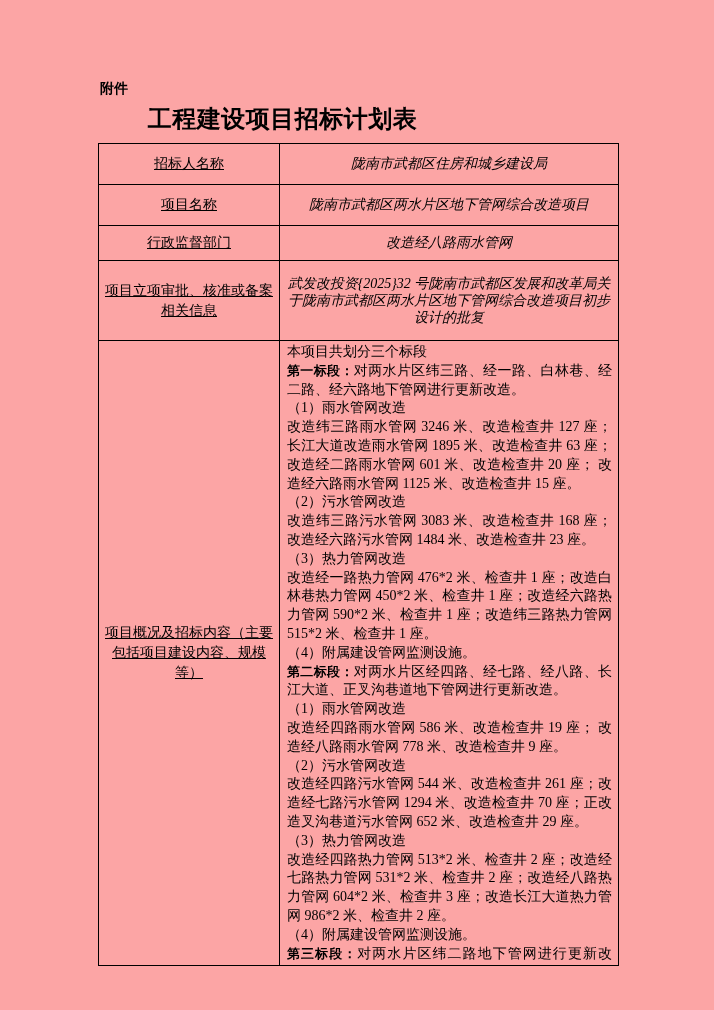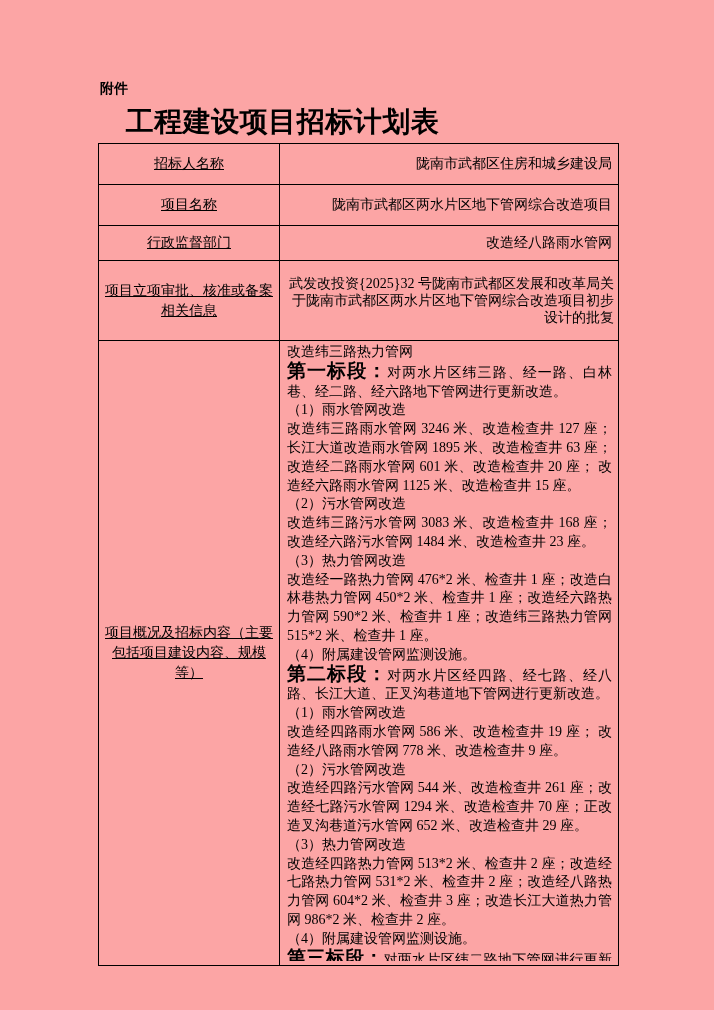--- a/index.html
+++ b/index.html
@@ -23,21 +23,21 @@
     font-size: 14px;
     font-weight: bold;
   }
   .doc-title {
     position: absolute;
     left: 0;
     top: 103px;
     width: 565px;
     margin: 0;
     text-align: center;
-    font-size: 28px;
+    font-size: 24px;
     font-weight: bold;
     letter-spacing: 0.5px;
   }
   table.doc-table {
     position: absolute;
     left: 98px;
     top: 143px;
     border-collapse: collapse;
     table-layout: fixed;
     width: 520px;
@@ -48,22 +48,23 @@
     padding: 2px 6px;
     vertical-align: middle;
     word-break: break-all;
   }
   td.label-cell {
     text-align: center;
     line-height: 20px;
     text-decoration: underline;
   }
   td.value-cell {
-    text-align: right;
+    text-align: center;
     line-height: 20px;
+    font-style: italic;
   }
   tr.r1 td { height: 36px; }
   tr.r2 td { height: 36px; }
   tr.r3 td { height: 30px; }
   tr.r4 td { height: 50px; }
   tr.r4 td.value-cell { line-height: 17px; padding: 14px 4px; }
   tr.r5 td { height: 620px; }
   tr.r5 td.overview-value {
     vertical-align: top;
     padding: 2px 6px 0 7px;
@@ -73,21 +74,21 @@
     overflow: hidden;
   }
   .overview-box p {
     margin: 0;
     font-size: 14px;
     line-height: 18.8px;
     text-align: justify;
   }
   .overview-box p b {
     font-family: "Liberation Sans", "DejaVu Sans", sans-serif;
-    font-size: 19px;
+    font-size: 13px;
   }
 </style>
 </head>
 <body>
 
 <div class="page">
 
   <div class="attachment">附件</div>
 
   <h1 class="doc-title">工程建设项目招标计划表</h1>
@@ -111,21 +112,21 @@
         <td class="value-cell">改造经八路雨水管网</td>
       </tr>
       <tr class="r4">
         <td class="label-cell">项目立项审批、核准或备案相关信息</td>
         <td class="value-cell">武发改投资{2025}32 号陇南市武都区发展和改革局关于陇南市武都区两水片区地下管网综合改造项目初步设计的批复</td>
       </tr>
       <tr class="r5">
         <td class="label-cell">项目概况及招标内容（主要包括项目建设内容、规模等）</td>
         <td class="overview-value">
           <div class="overview-box">
-              <p>改造纬三路热力管网</p>
+              <p>本项目共划分三个标段</p>
               <p><b>第一标段：</b>对两水片区纬三路、经一路、白林巷、经二路、经六路地下管网进行更新改造。</p>
               <p>（1）雨水管网改造</p>
               <p>改造纬三路雨水管网 3246 米、改造检查井 127 座；长江大道改造雨水管网 1895 米、改造检查井 63 座；改造经二路雨水管网 601 米、改造检查井 20 座； 改造经六路雨水管网 1125 米、改造检查井 15 座。</p>
               <p>（2）污水管网改造</p>
               <p>改造纬三路污水管网 3083 米、改造检查井 168 座；改造经六路污水管网 1484 米、改造检查井 23 座。</p>
               <p>（3）热力管网改造</p>
               <p>改造经一路热力管网 476*2 米、检查井 1 座；改造白林巷热力管网 450*2 米、检查井 1 座；改造经六路热力管网 590*2 米、检查井 1 座；改造纬三路热力管网 515*2 米、检查井 1 座。</p>
               <p>（4）附属建设管网监测设施。</p>
               <p><b>第二标段：</b>对两水片区经四路、经七路、经八路、长江大道、正叉沟巷道地下管网进行更新改造。</p>
               <p>（1）雨水管网改造</p>

